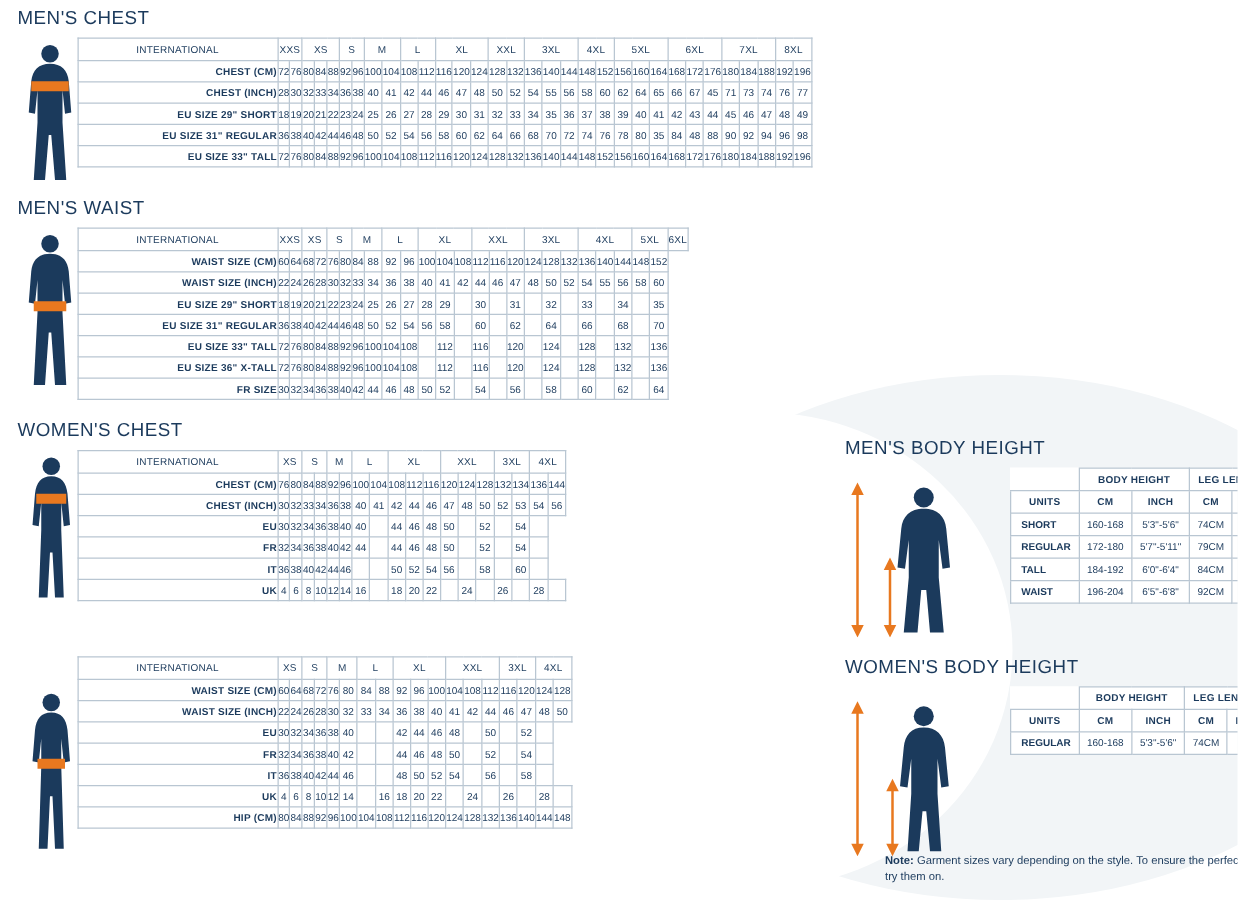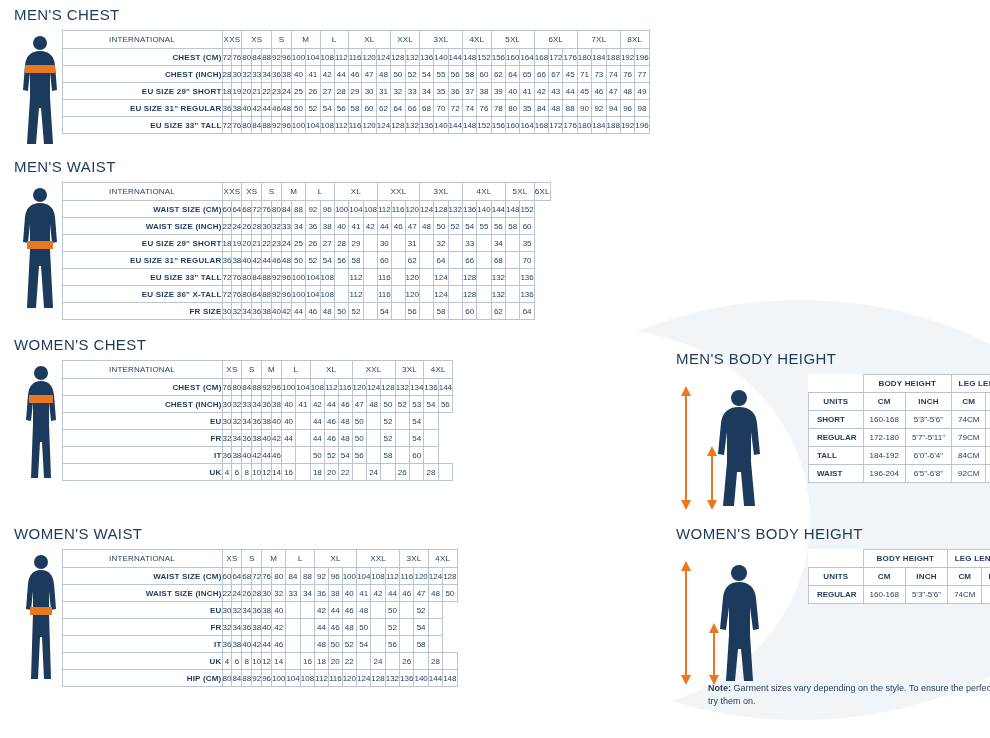--- a/index.html
+++ b/index.html
@@ -707,24 +707,20 @@
         <g fill="#1b3a5c">
           <circle cx="21" cy="9" r="7"></circle>
           <path d="M21 17 C13 17 9 22 8 31 L6 56 L11 57 L13 38 L13 60 L11 114 L18 114 L20 78 L22 78 L24 114 L31 114 L29 60 L29 38 L31 57 L36 56 L34 31 C33 22 29 17 21 17 Z"></path>
         </g>
         <rect x="9" y="31" width="24" height="8" fill="#e8781f"></rect>
       </svg>
     </div>
   </div>
 
   <div class="section" style="left:14px; top:525px;">
-    <div class="sec-title">
-      <span class="b">WOMEN'S</span>
-      <span class="l">WAIST</span>
-    </div>
     <table class="size">
       <thead>
         <tr>
           <th class="corner" style="width:48px; border:none;"></th>
           <th style="width:160px;">INTERNATIONAL</th>
           <th colspan="2">XS</th>
           <th colspan="2">S</th>
           <th colspan="2">M</th>
           <th colspan="2">L</th>
           <th colspan="3">XL</th>

